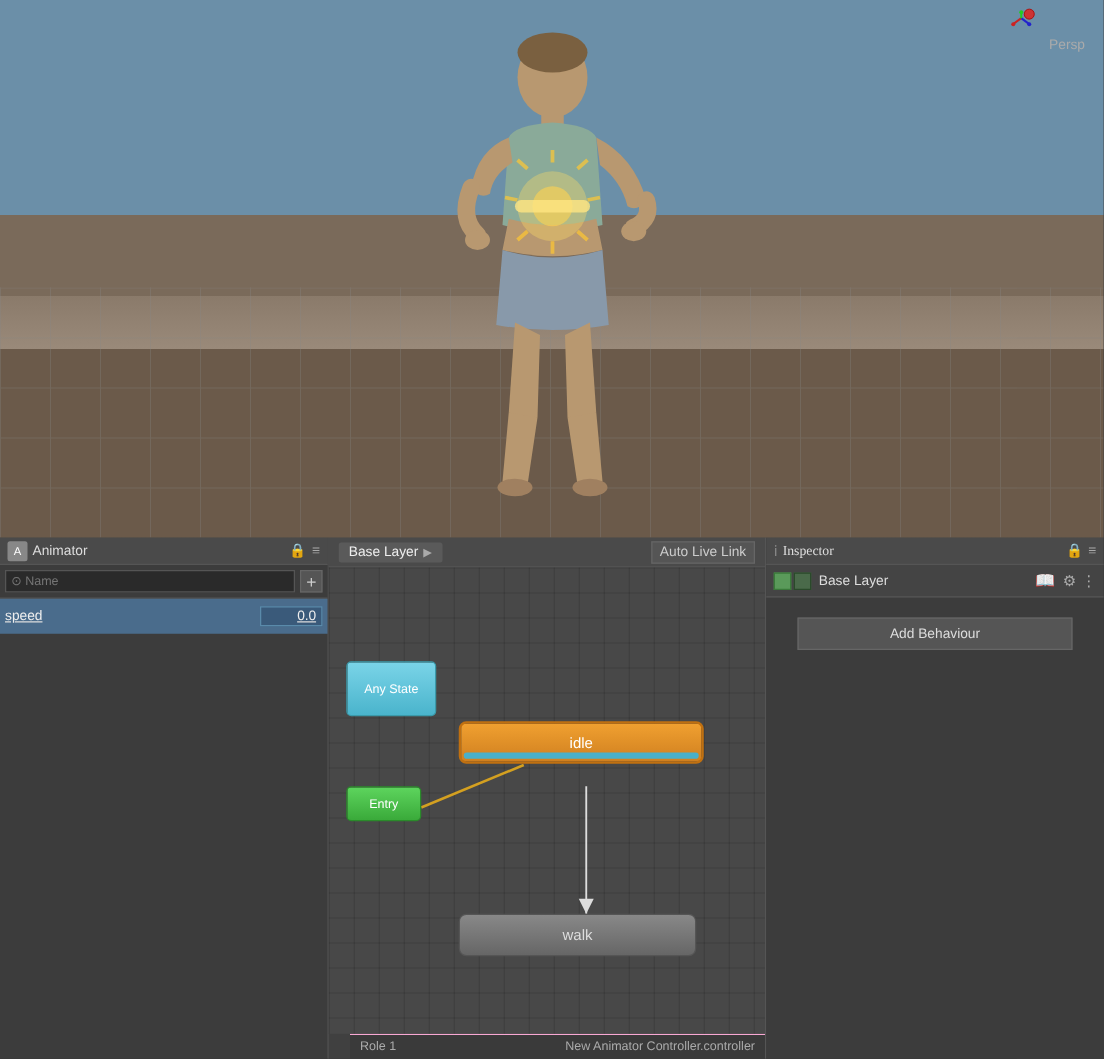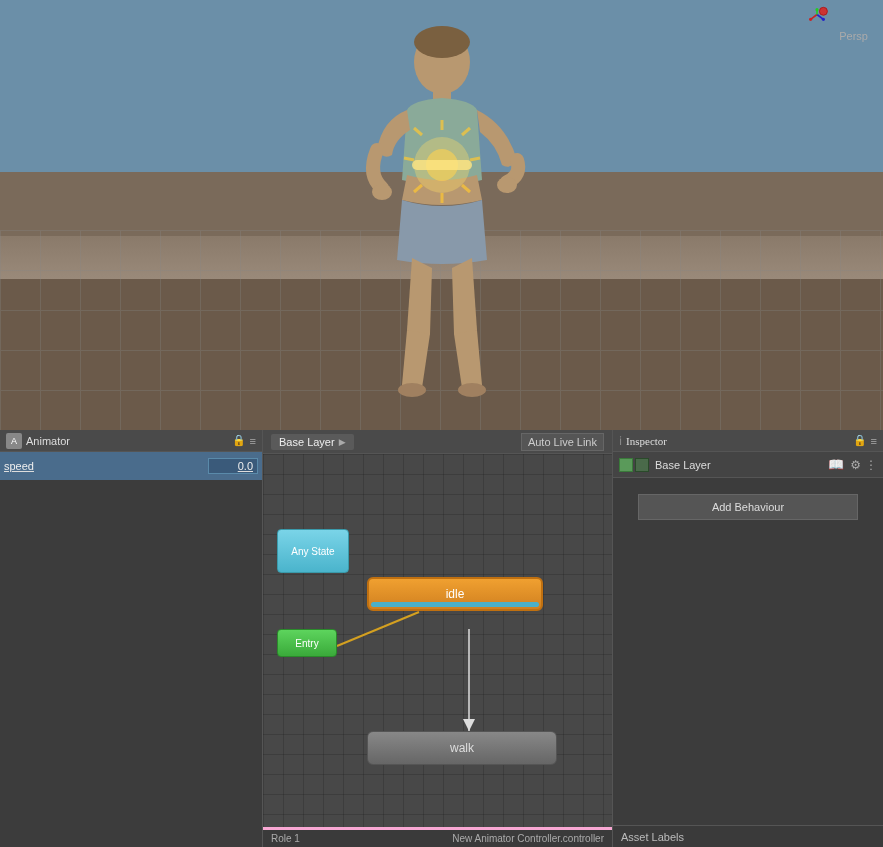--- a/index.html
+++ b/index.html
@@ -254,21 +254,21 @@
       width: 72px;
       height: 44px;
       background: linear-gradient(to bottom, #7ad4e8, #4ab4cc);
       border: 1px solid #3a9aaa;
       left: 14px;
       top: 75px;
       border-radius: 4px;
     }
 
     #node-idle {
-      width: 176px;
+      width: 196px;
       height: 34px;
       background: linear-gradient(to bottom, #f0a030, #d08020);
       border: 2px solid #c07010;
       left: 104px;
       top: 123px;
       border-radius: 6px;
       flex-direction: column;
       gap: 0;
       justify-content: center;
     }
@@ -300,24 +300,25 @@
       width: 100%; height: 100%;
       pointer-events: none;
     }
 
     #node-footer {
       height: 20px;
       background: #3a3a3a;
       display: flex;
       align-items: center;
       padding: 0 8px;
-      border-top: 3px solid #f9a8d4;
+      border-top: 1px solid #f9a8d4;
       gap: 26px;
       font-size: 10px;
       color: #aaa;
+      margin-left: 17px;
     }
 
     #footer-role {
       color: #aaa;
     }
 
     #footer-controller {
       margin-left: auto;
       color: #aaa;
     }
@@ -522,20 +523,24 @@
   <div id="animator-panel">
     <div id="animator-header">
       <div id="animator-icon">A</div>
       <span id="animator-title">Animator</span>
 
       <span style="margin-left:auto; color:#aaa; font-size:11px; cursor:pointer">🔒</span>
       <span style="color:#aaa; font-size:11px; cursor:pointer">≡</span>
     </div>
 
 
+    <div id="params-search-row">
+      <input id="params-search" type="text" placeholder="⊙ Name" style="">
+      <div id="add-param-btn">+</div>
+    </div>
 
     <div id="speed-param-row">
       <span id="speed-label">speed</span>
       <input id="speed-value" type="text" value="0.0" style="">
     </div>
   </div>
 
   <div id="node-panel">
     <div id="node-header">
       <div id="base-layer-tab">
@@ -598,18 +603,15 @@
       <span id="inspector-layer-name">Base Layer</span>
       <span id="inspector-book-icon" style="color:#aaa; font-size:13px;">📖</span>
       <div id="inspector-settings-icons">
         <span style="color:#aaa; font-size:12px; cursor:pointer;">⚙</span>
         <span style="color:#aaa; font-size:12px; cursor:pointer;">⋮</span>
       </div>
     </div>
 
     <button id="add-behaviour-btn">Add Behaviour</button>
 
-    <div id="asset-labels-bar">
-      <span>Asset Labels</span>
-    </div>
   </div>
 
 </div>
 
 </body></html>

